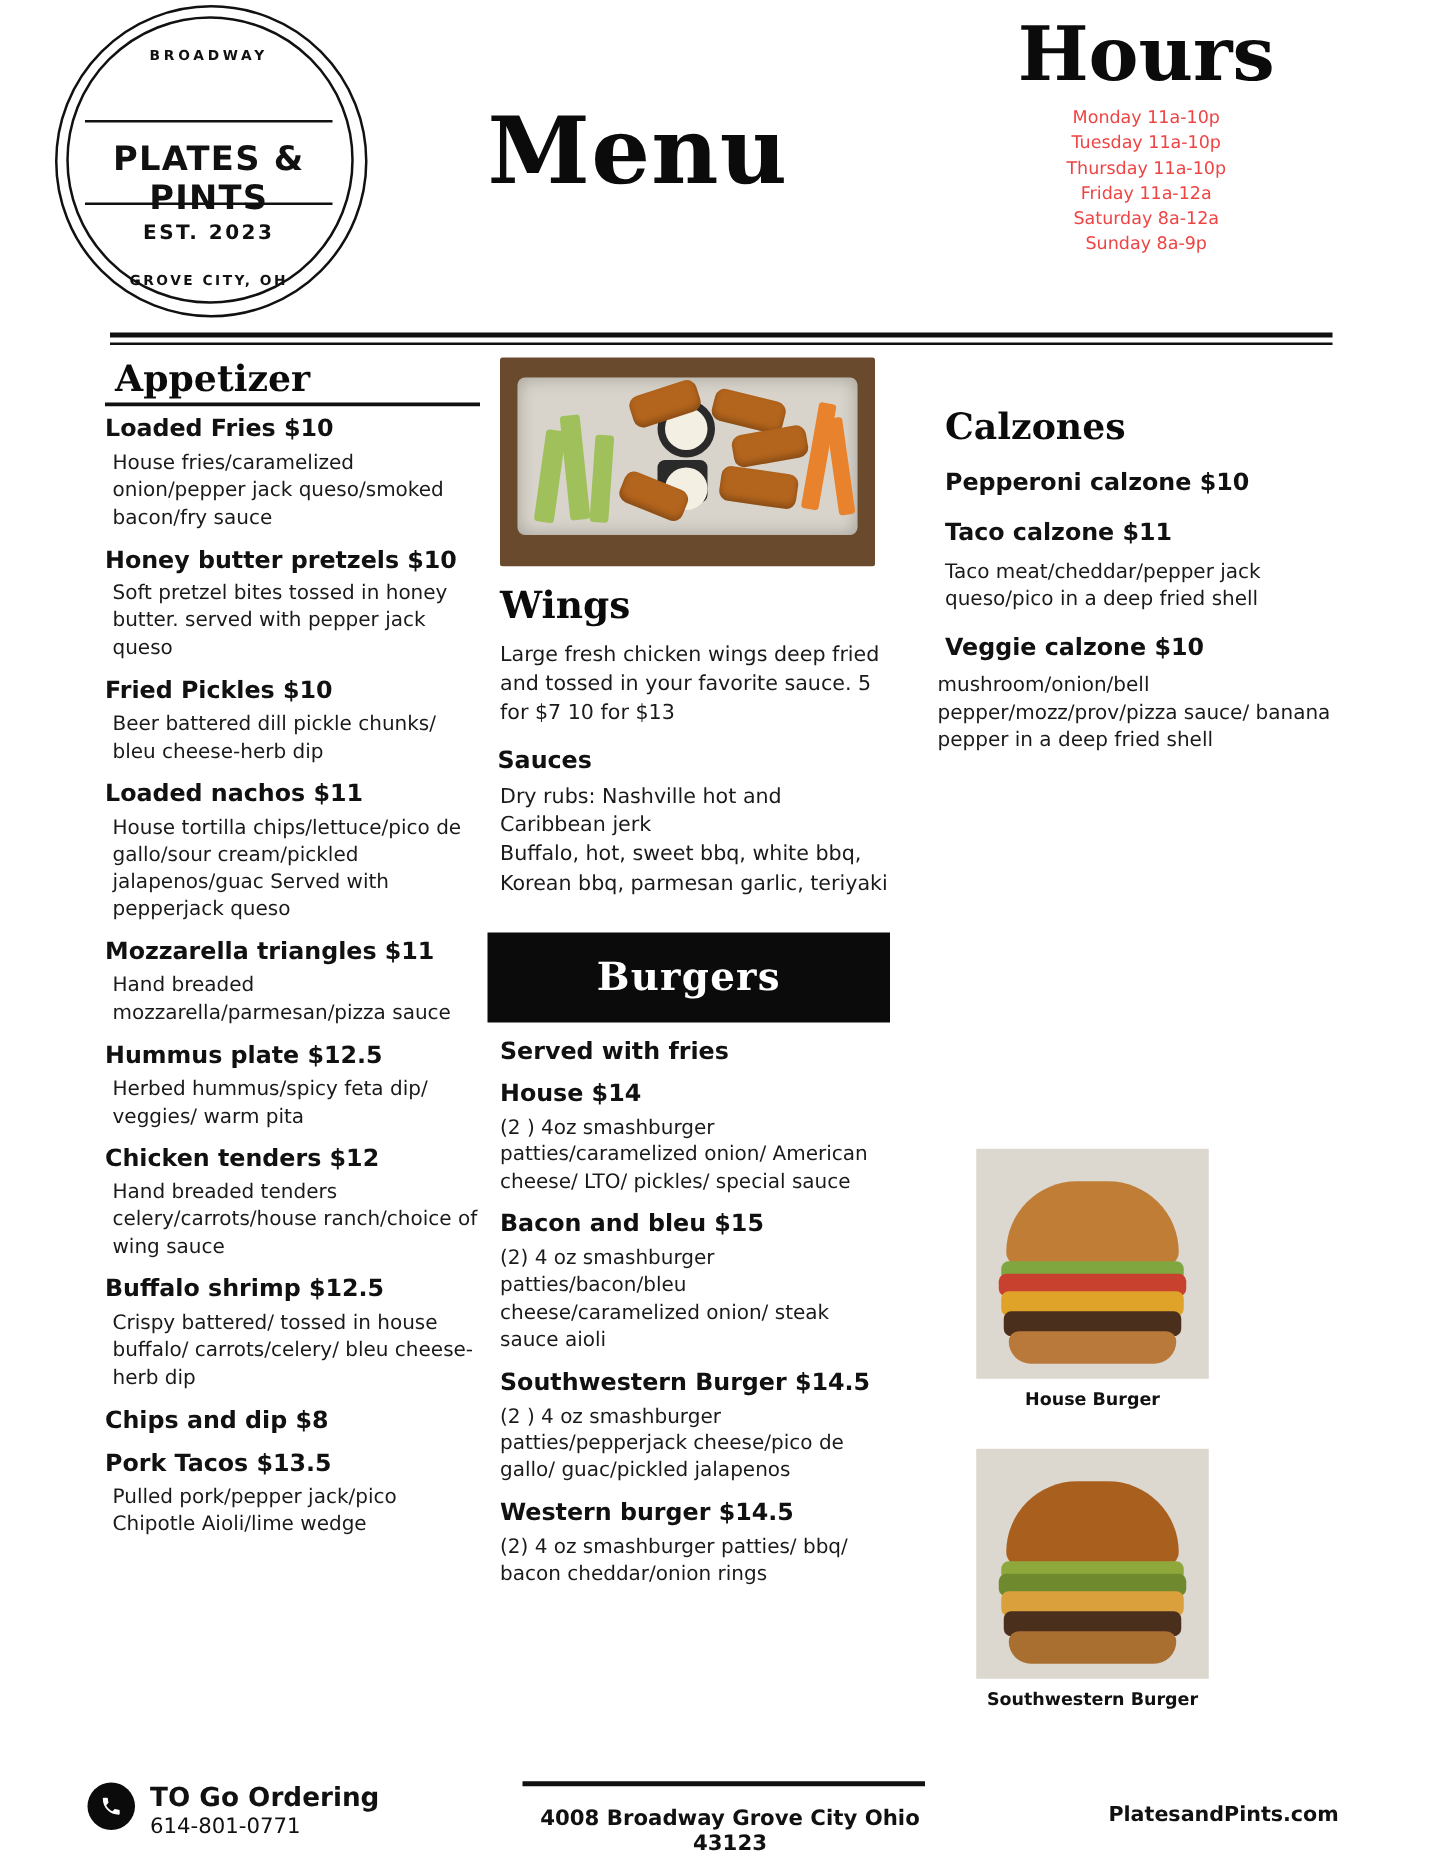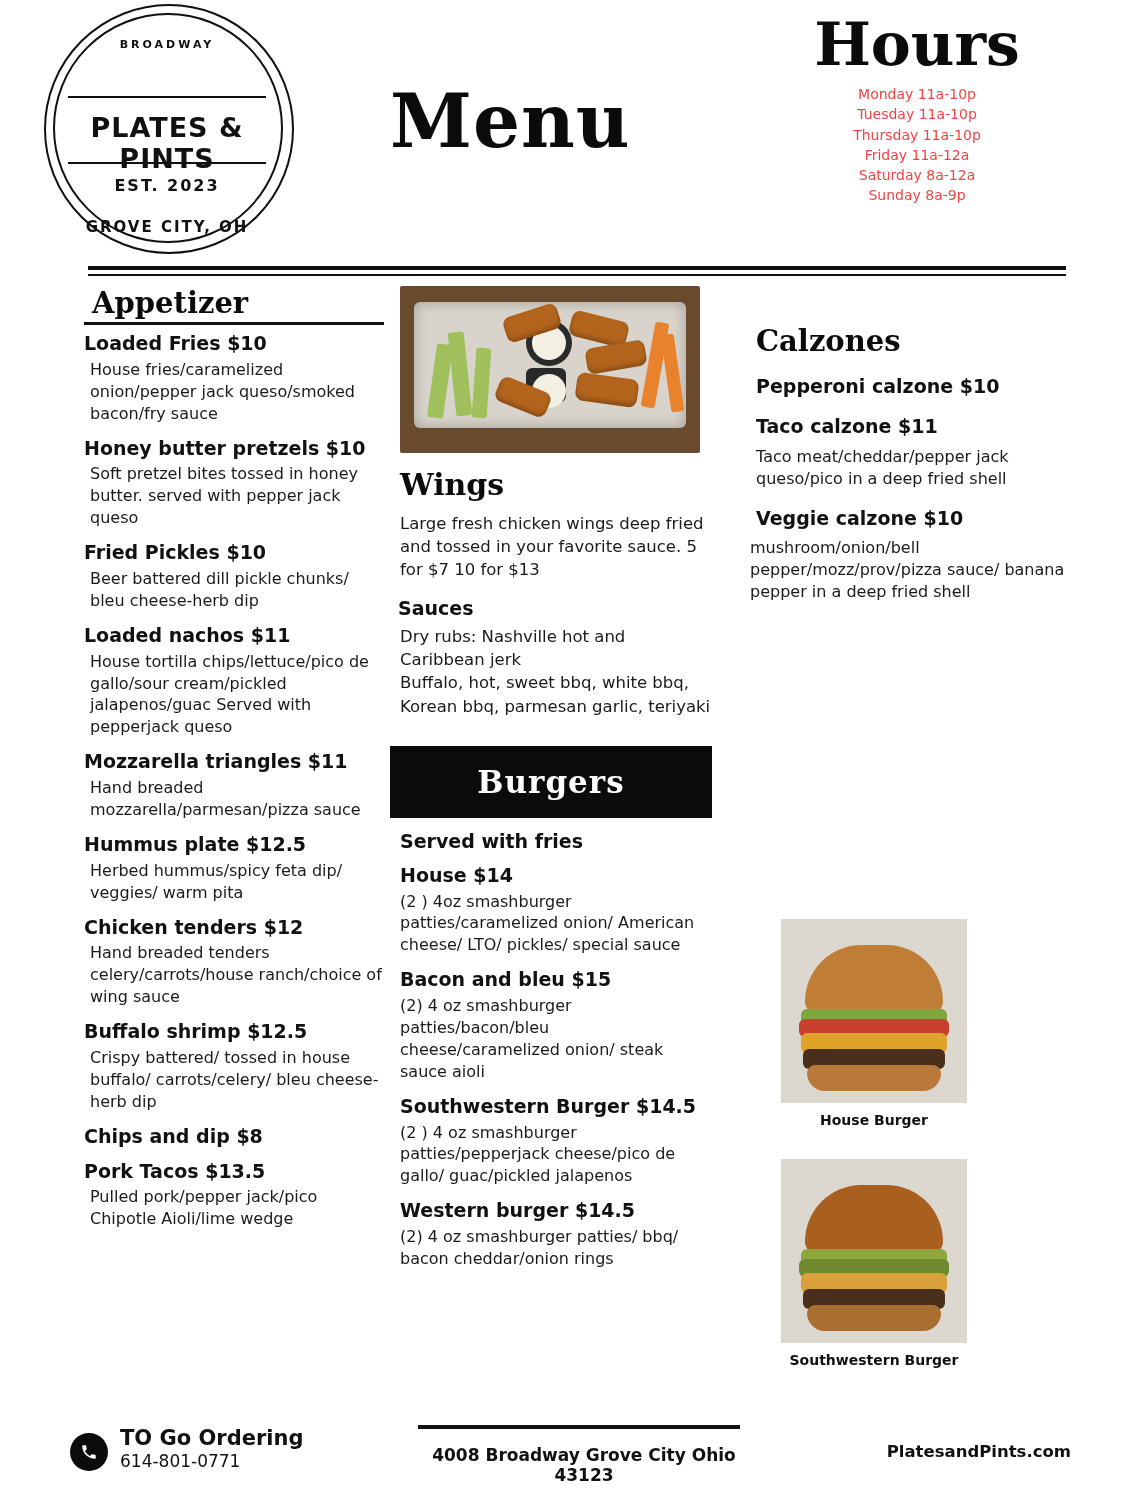--- a/index.html
+++ b/index.html
@@ -78,21 +78,21 @@
     text-align: center;
     font-size: 16px;
     letter-spacing: 2px;
     font-weight: 700;
     color: #111;
   }
   .logo .city {
     position: absolute;
     top: 214px; left: 0; width: 246px;
     text-align: center;
-    font-size: 15px;
+    font-size: 11px;
     letter-spacing: 2px;
     font-weight: 700;
     color: #111;
   }
 
   .menu-title {
     position: absolute;
     left: 390px;
     top: 78px;
     font-family: "DejaVu Serif", serif;
@@ -376,21 +376,21 @@
     top: 1442px;
     font-weight: 700;
     font-size: 16.5px;
     color: #111;
   }
   .footer-togo {
     position: absolute;
     left: 70px;
     top: 1426px;
     display: flex;
-    align-items: flex-end;
+    align-items: flex-start;
     gap: 12px;
   }
   .phone-circle {
     width: 38px; height: 38px;
     border-radius: 50%;
     background: #0b0b0b;
     display: flex;
     align-items: center;
     justify-content: center;
     color: #fff;

